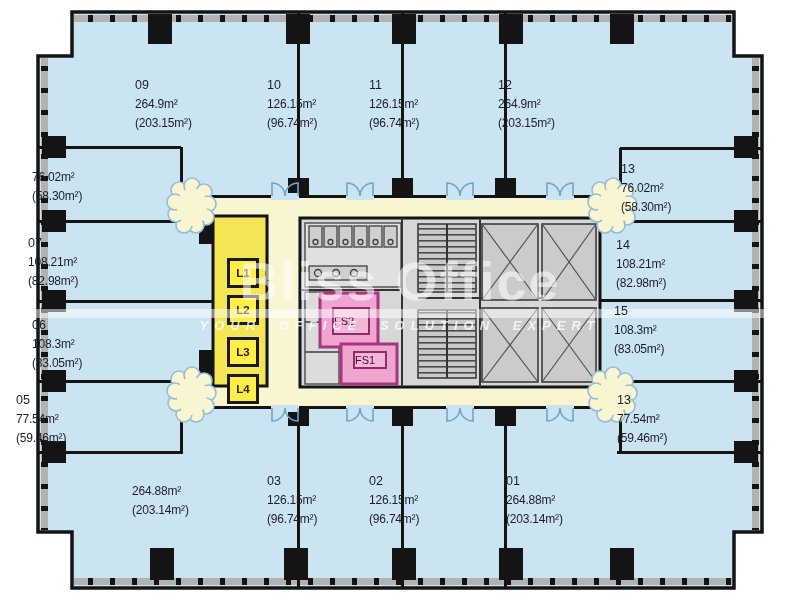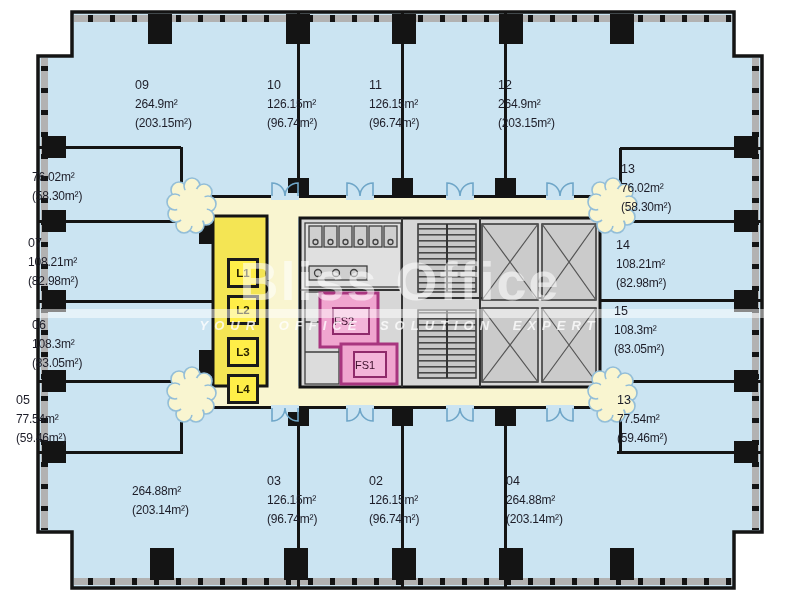--- a/index.html
+++ b/index.html
@@ -212,21 +212,21 @@
 <div class="liftbox" style="left:227px;top:305px">
       <span>L3</span>
     </div>
 <div class="liftbox" style="left:227px;top:342px">
       <span>L4</span>
     </div>
 
 <div class="fsbox" style="left:332px;top:307px;width:38px;height:28px">
       <span>FS2</span>
     </div>
-<div class="fsbox" style="left:353px;top:351px;width:34px;height:27px">
+<div class="fsbox" style="left:353px;top:351px;width:34px;height:18px">
       <span>FS1</span>
     </div>
 
 <div class="wm-brand">Bliss Office</div>
 <div class="wm-stripe"></div>
 <div class="wm-tagline">YOUR OFFICE SOLUTION EXPERT</div>
 
 <div class="ulabel" style="left:215px;top:104px">
   <div class="uid">09</div>
   <div class="uarea">264.9m²</div>
@@ -274,21 +274,21 @@
   <div class="uid">03</div>
   <div class="uarea">126.15m²</div>
   <div class="uparen">(96.74m²)</div>
 </div>
 <div class="ulabel" style="left:449px;top:500px">
   <div class="uid">02</div>
   <div class="uarea">126.15m²</div>
   <div class="uparen">(96.74m²)</div>
 </div>
 <div class="ulabel" style="left:586px;top:500px">
-  <div class="uid">04</div>
+  <div class="uid">01</div>
   <div class="uarea">264.88m²</div>
   <div class="uparen">(203.14m²)</div>
 </div>
 <div class="ulabel" style="left:701px;top:188px">
   <div class="uid">13</div>
   <div class="uarea">76.02m²</div>
   <div class="uparen">(58.30m²)</div>
 </div>
 <div class="ulabel" style="left:696px;top:264px">
   <div class="uid">14</div>

